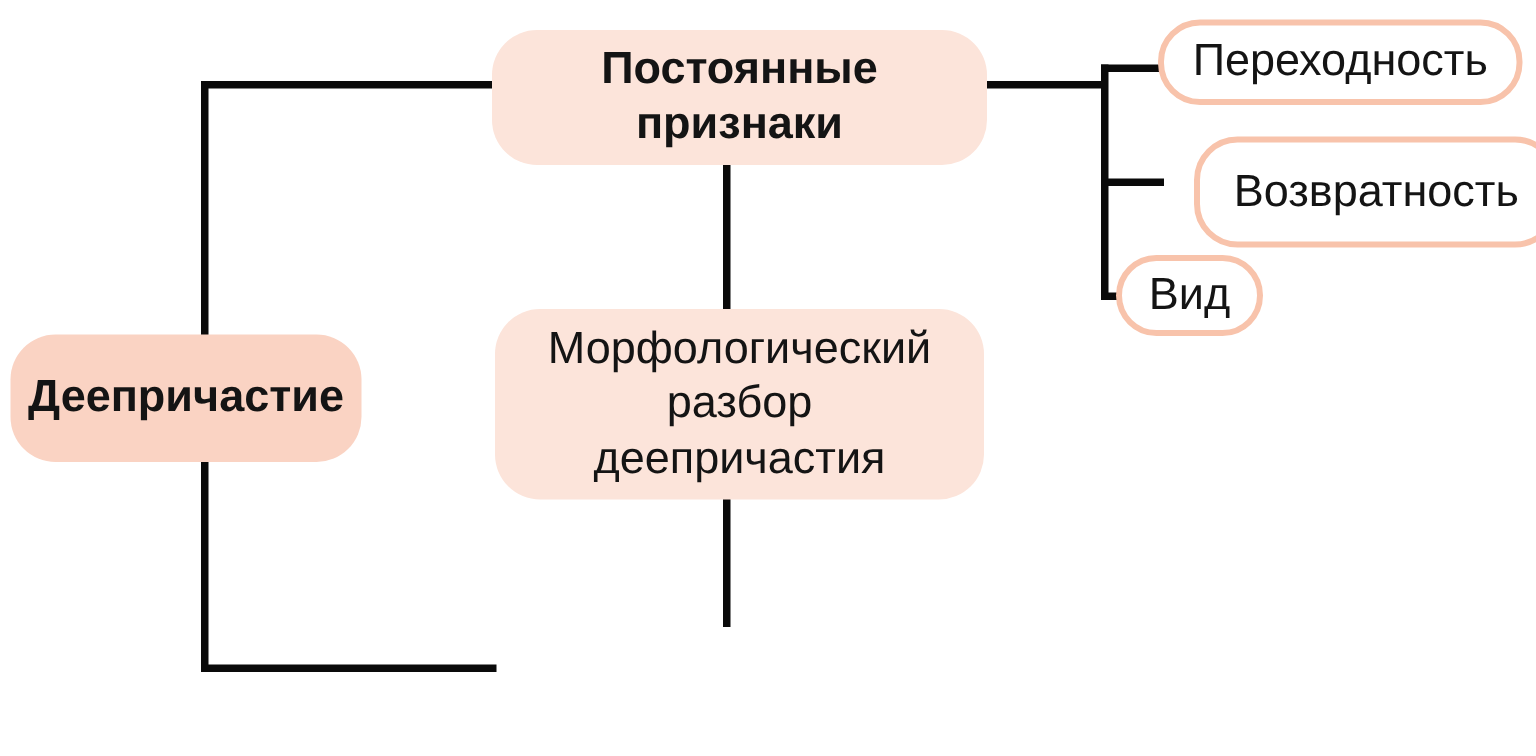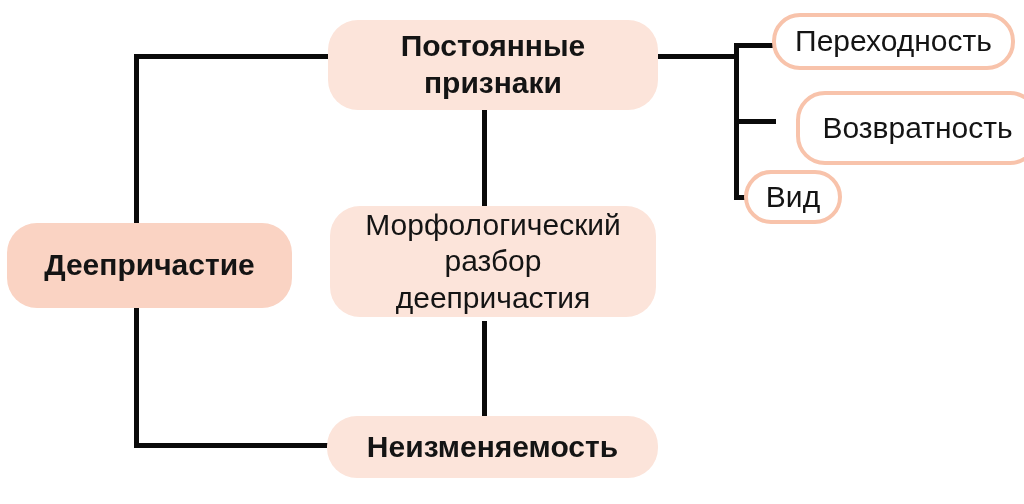--- a/index.html
+++ b/index.html
@@ -39,23 +39,23 @@
   .l-bot-h  {left:134px;top:443px;width:197px;height:5px;}
   .c-vert-a {left:482px;top:108px;width:5px;height:100px;}
   .c-vert-b {left:482px;top:321px;width:5px;height:97px;}
   .r-h      {left:656px;top:54px;width:82px;height:5px;}
   .r-vert   {left:734px;top:43px;width:5px;height:157px;}
   .r-stub-1 {left:734px;top:43px;width:42px;height:5px;}
   .r-stub-2 {left:734px;top:119px;width:42px;height:5px;}
   .r-stub-3 {left:734px;top:195px;width:42px;height:5px;}
 
   
-  .n-root     {left:7px;  top:223px;width:285px;height:85px;}
+  .n-root     {left:7px;  top:223px;width:234px;height:85px;}
   .n-constant {left:328px;top:20px; width:330px;height:90px;}
-  .n-center   {left:330px;top:206px;width:326px;height:111px;}
+  .n-center   {left:330px;top:206px;width:326px;height:127px;}
   .n-immut    {left:327px;top:416px;width:331px;height:62px;}
   .n-trans    {left:772px;top:13px; width:243px;height:57px;border-radius:28px;}
   .n-reflex   {left:796px;top:91px; width:243px;height:74px;border-radius:29px;text-align:center;}
   .n-aspect   {left:744px;top:170px;width:98px; height:54px;border-radius:27px;}
 </style>
 </head>
 <body>
 
 <div id="canvas">
 
@@ -72,21 +72,20 @@
 
   <div class="node fill-accent bold n-root">Деепричастие</div>
 
   <div class="node fill-light bold n-constant">Постоянные
 признаки</div>
 
   <div class="node fill-light n-center">Морфологический
 разбор
 деепричастия</div>
 
-  <div class="node fill-light bold n-immut">Неизменяемость</div>
 
   <div class="node outlined n-trans">Переходность</div>
 
   <div class="node outlined n-reflex">Возвратность</div>
 
   <div class="node outlined n-aspect">Вид</div>
 
 </div>
 
 </body></html>

